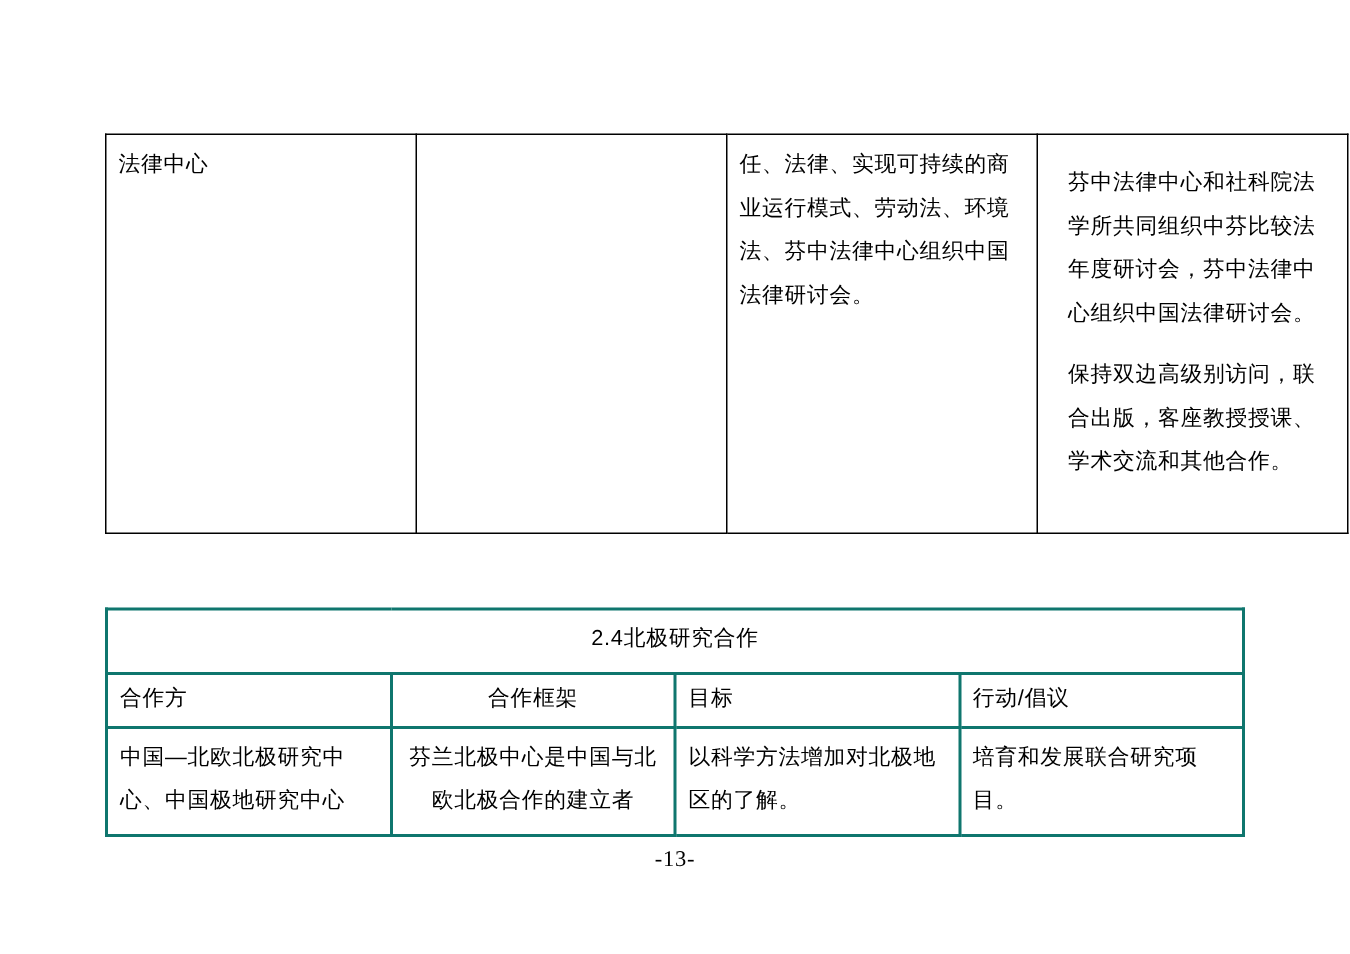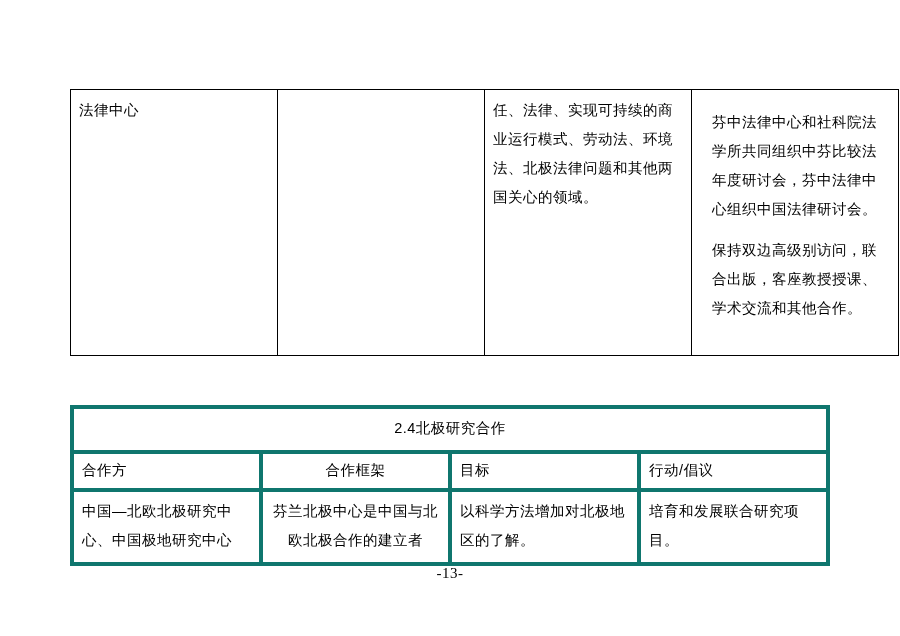--- a/index.html
+++ b/index.html
@@ -52,21 +52,21 @@
   
   .table-sec {
     position: absolute;
     left: 70px;
     top: 405px;
     width: 760px;
     border-collapse: collapse;
     table-layout: fixed;
   }
   .table-sec td {
-    border: 4px solid #0f766e;
+    border: 2px solid #0f766e;
     vertical-align: top;
     padding: 5px 8px 7px 8px;
     font-size: 14.5px;
     line-height: 2.0;
     letter-spacing: 0.5px;
   }
   .sec-title {
     text-align: center;
     font-size: 15px;
     padding: 6px 8px 8px 8px;
@@ -96,21 +96,21 @@
 </head>
 <body>
 
 <div class="page">
 
   <table class="table-cont">
     <tbody>
         <tr>
       <td class="col-a cell-text">法律中心</td>
       <td class="col-b cell-text"></td>
-      <td class="col-c cell-text">任、法律、实现可持续的商业运行模式、劳动法、环境法、北极法律问题和其他两国关心的领域。</td>
+      <td class="col-c cell-text">任、法律、实现可持续的商业运行模式、劳动法、环境法、芬中法律中心组织中国法律研讨会。</td>
       <td class="col-d cell-text">
         <p>芬中法律中心和社科院法学所共同组织中芬比较法年度研讨会，芬中法律中心组织中国法律研讨会。</p>
         <p>保持双边高级别访问，联合出版，客座教授授课、学术交流和其他合作。</p>
       </td>
     </tr>
   </tbody>
     </table>
 
   <table class="table-sec">
     <tbody>

